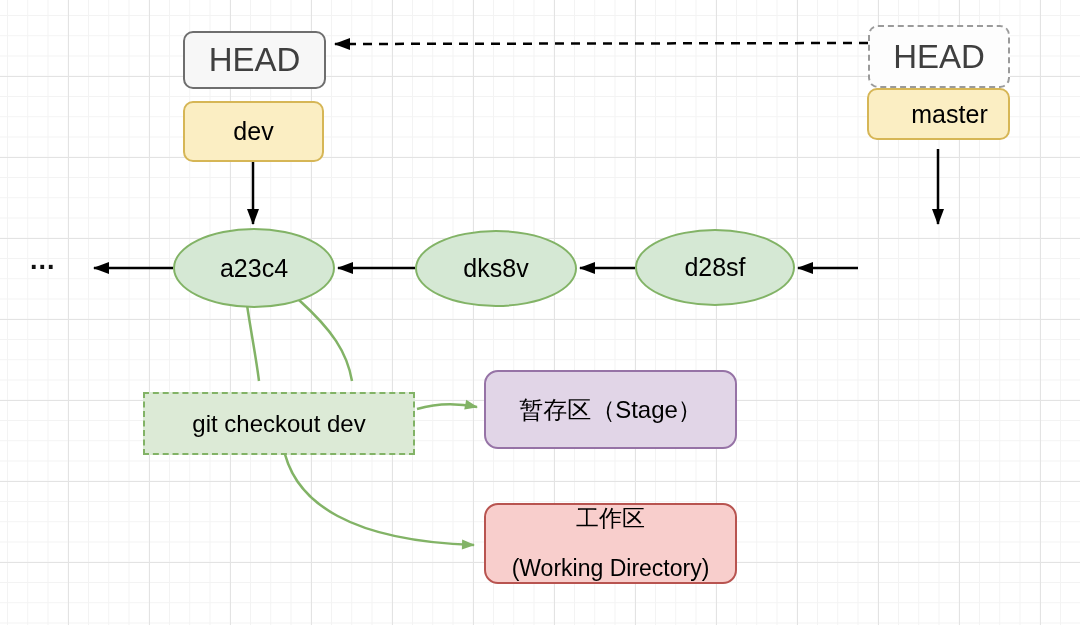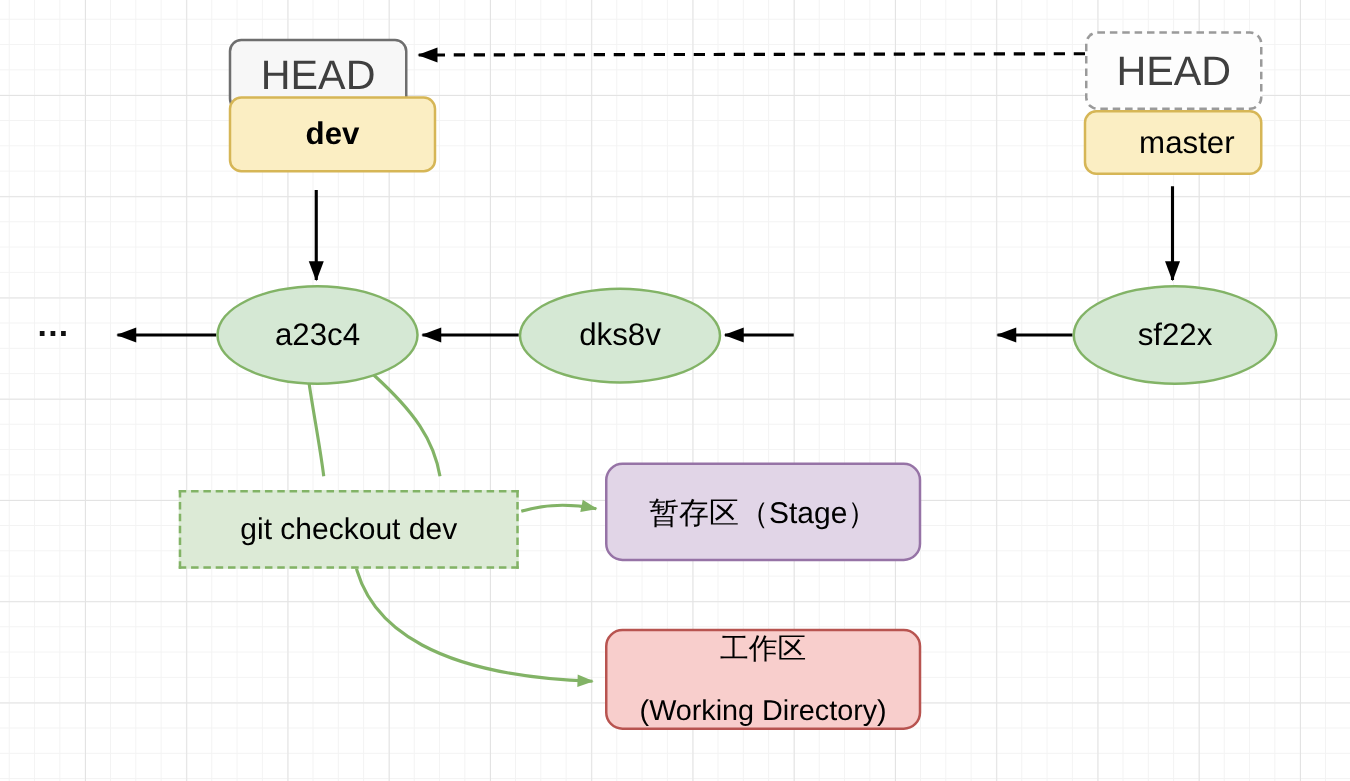--- a/index.html
+++ b/index.html
@@ -88,29 +88,29 @@
     <path d="M247,305 C251,332 256,357 259,381" stroke="#82b366" stroke-width="2.5" fill="none"></path>
     <path d="M299,300 C332,330 347,352 352,381" stroke="#82b366" stroke-width="2.5" fill="none"></path>
 
     <path d="M417,409 C437,403 457,403 477,407" stroke="#82b366" stroke-width="2.5" fill="none" marker-end="url(#arrG)"></path>
 
     <path d="M283,445 C293,505 355,541 474,545" stroke="#82b366" stroke-width="2.5" fill="none" marker-end="url(#arrG)"></path>
   </svg>
 
   <div class="node head-box" style="left:183px;top:31px;width:143px;height:58px;">HEAD</div>
 
-  <div class="node branch-box" style="left:183px;top:77px;width:166px;height:61px;font-weight:bold;">dev</div>
+  <div class="node branch-box" style="left:183px;top:101px;width:141px;height:61px;">dev</div>
 
   <div class="node head-box ghost" style="left:868px;top:25px;width:142px;height:63px;">HEAD</div>
 
   <div class="node branch-box" style="left:867px;top:88px;width:143px;height:52px;padding-left:22px;">master</div>
 
   <div class="node commit" style="left:173px;top:228px;width:162px;height:80px;">a23c4</div>
   <div class="node commit" style="left:415px;top:230px;width:162px;height:77px;text-align:center;">dks8v</div>
-  <div class="node commit" style="left:858px;top:228px;width:164px;height:80px;">sf22x</div>
+  <div class="node commit" style="left:635px;top:229px;width:160px;height:77px;">d28sf</div>
 
   <div class="dots" style="left:30px;top:245px;width:50px;height:40px;">...</div>
 
   <div class="node command-box" style="left:143px;top:381px;width:272px;height:63px;margin-top:11px;">git checkout dev</div>
 
   <div class="node stage-box" style="left:484px;top:370px;width:253px;height:79px;">暂存区（Stage）</div>
 
   <div class="node working-box" style="left:484px;top:503px;width:253px;height:81px;">
     <div>工作区</div>
     <div>(Working Directory)</div>

